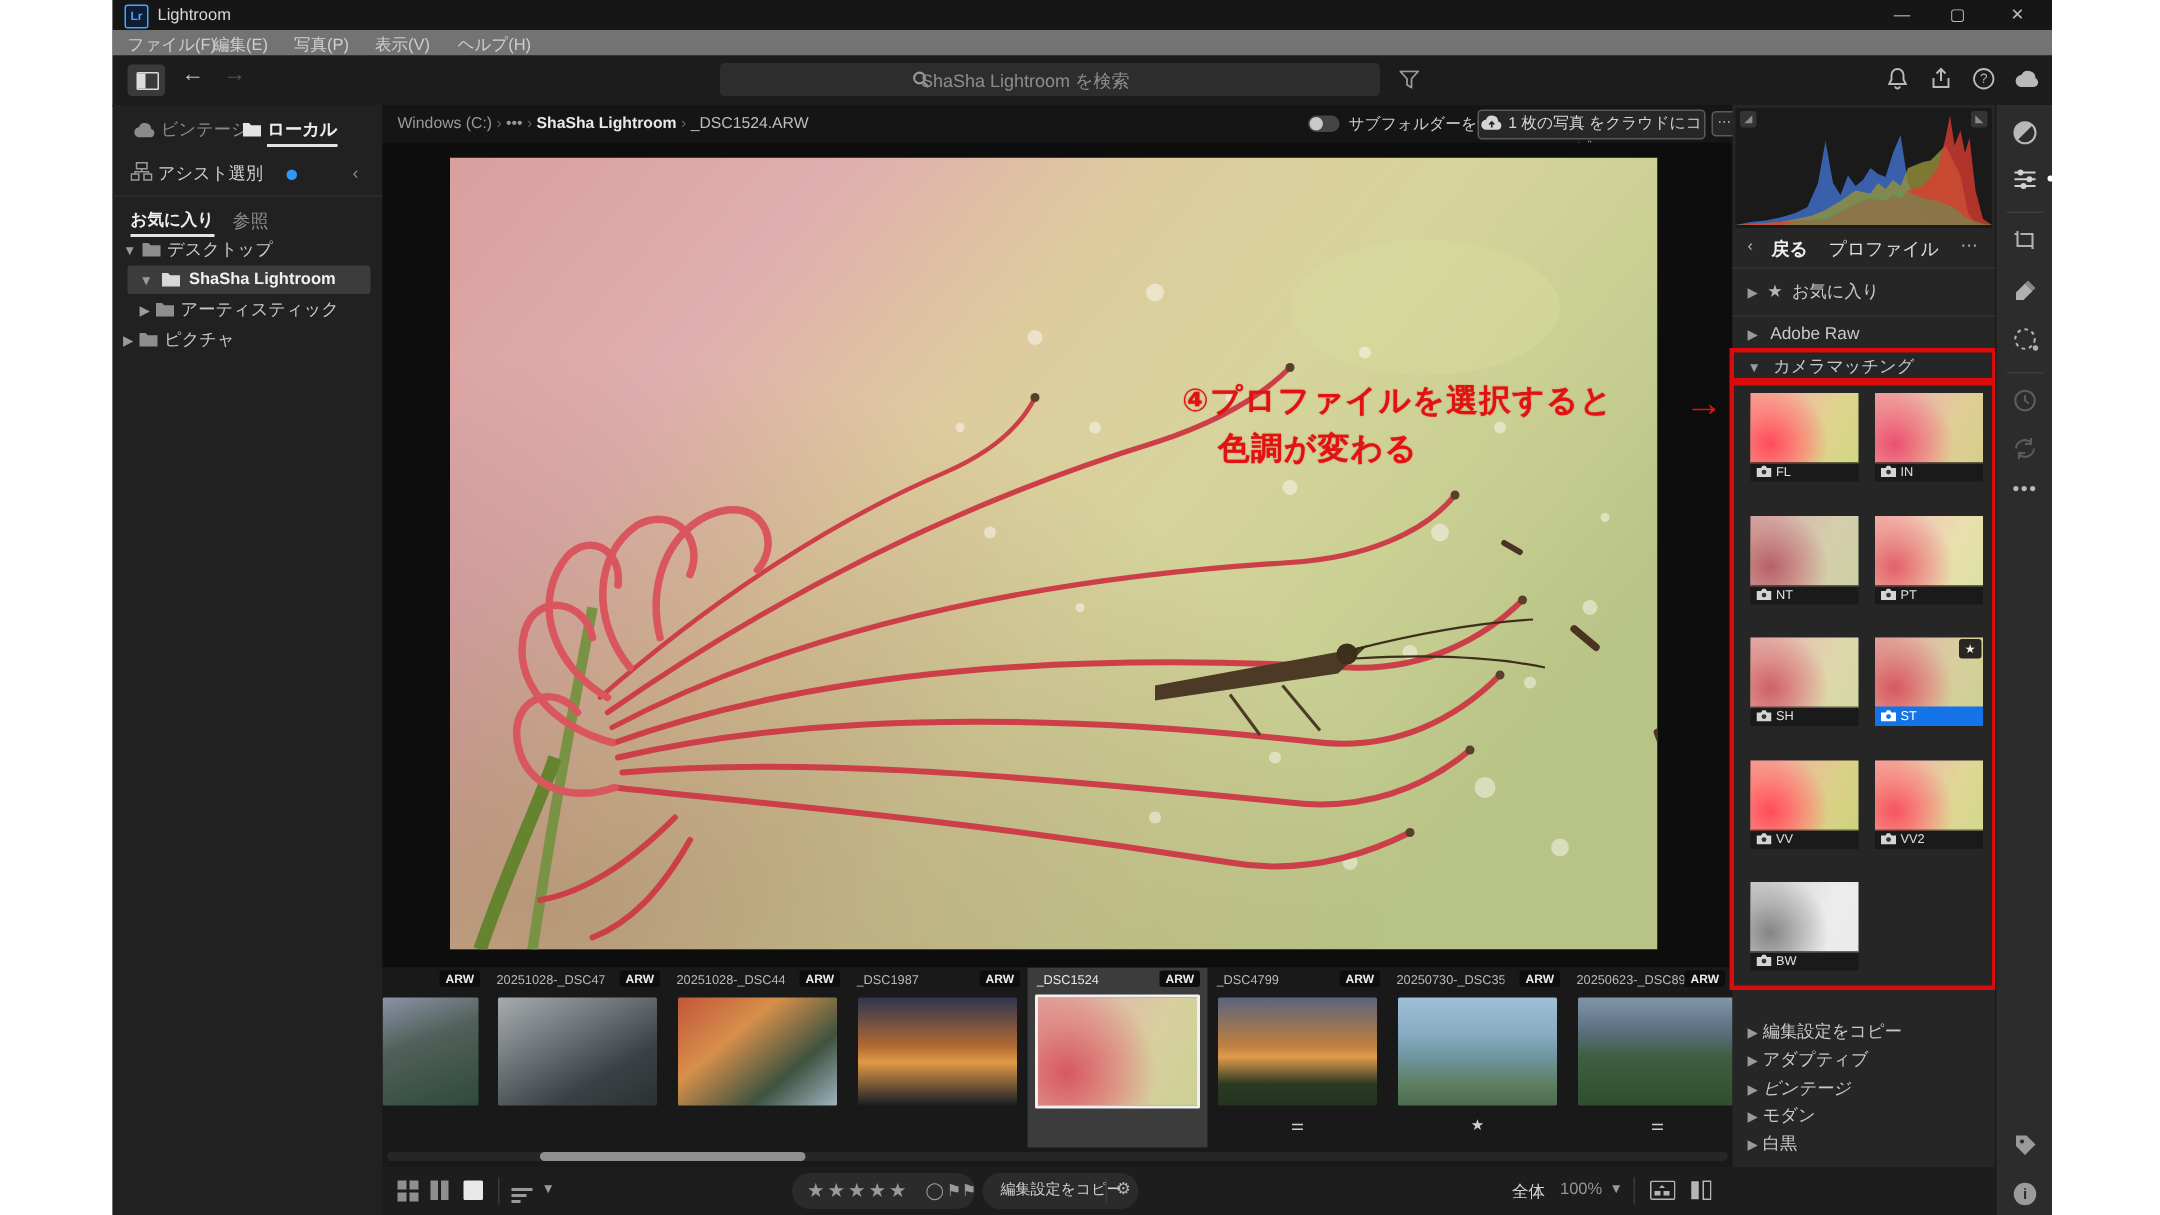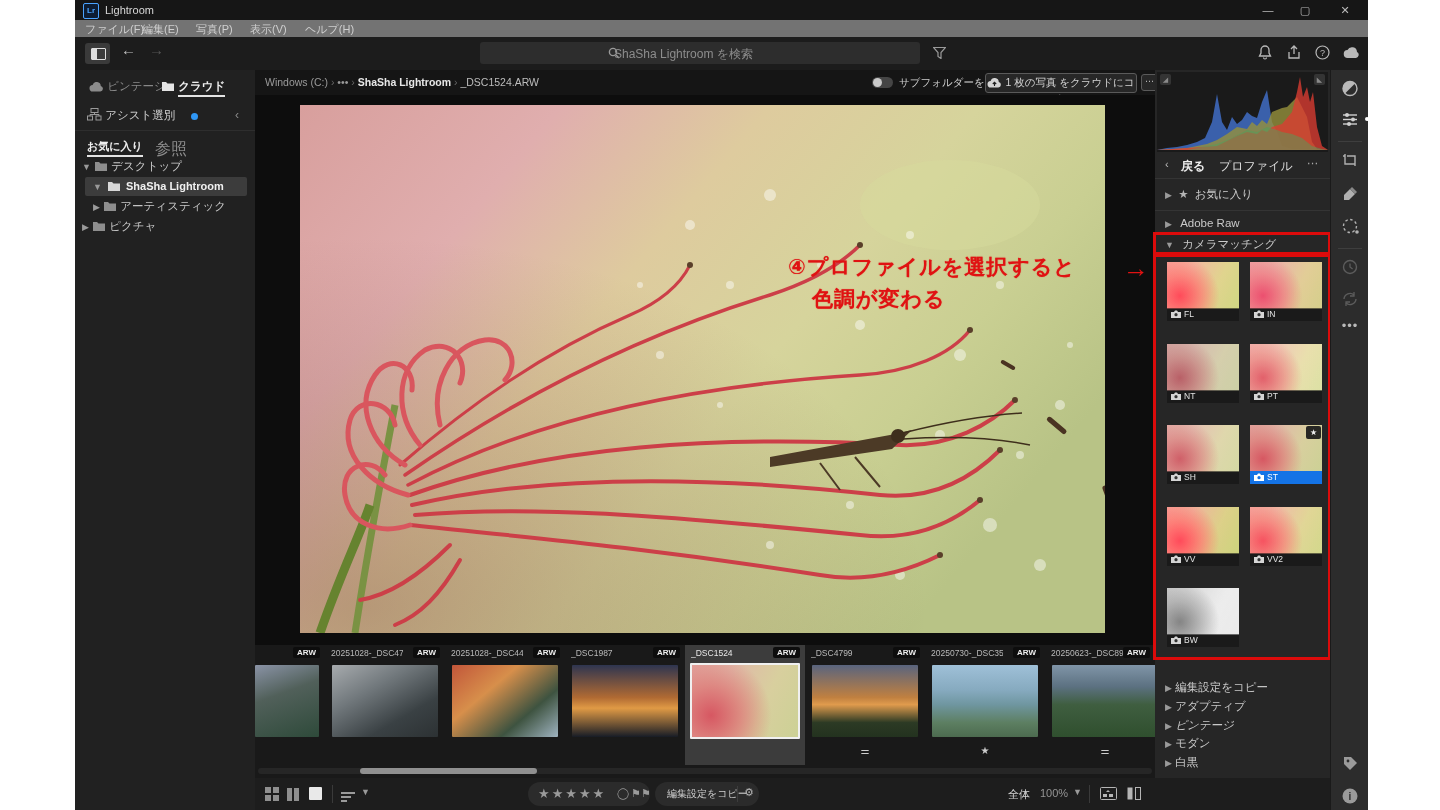--- a/index.html
+++ b/index.html
@@ -164,36 +164,36 @@
     <div class="abs" style="left:14px;top:9px;">
       <svg class="foldsvg" width="15" height="10" viewBox="0 0 15 10">
             <path d="M4 9.5a3.3 3.3 0 01-.4-6.6A4.2 4.2 0 0111.8 4 2.8 2.8 0 0111.3 9.5z" fill="#8b8b8b"></path>
           </svg>
       <span class="dim">ビンテージ</span>
     </div>
     <div class="abs" style="left:86px;top:9px;">
       <svg class="foldsvg" width="14" height="11" viewBox="0 0 14 11">
             <path d="M1 1h4l1.5 1.5H13V10H1z" fill="#e4e4e4"></path>
           </svg>
-      <span class="tabu">クラウド</span>
+      <span class="tabu">ローカル</span>
     </div>
     <div class="abs" style="left:12px;top:38px;">
       <svg class="foldsvg" width="15" height="13" viewBox="0 0 15 13">
             <rect x="4" y="0.5" width="7" height="4" fill="none" stroke="#9a9a9a"></rect>
             <rect x="0.5" y="8" width="5" height="4" fill="none" stroke="#9a9a9a"></rect>
             <rect x="9" y="8" width="5" height="4" fill="none" stroke="#9a9a9a"></rect>
             <path d="M7.5 4.5v2M3 8V6.5h9V8" fill="none" stroke="#9a9a9a"></path>
           </svg>
       <span style="color:#d2d2d2;">アシスト選別</span>
     </div>
     <div class="abs bluedot" style="left:116px;top:43px;"></div>
     <span class="abs dim" style="left:160px;top:38px;font-size:12px;">‹</span>
     <div class="abs" style="left:0;top:60px;width:180px;height:1px;background:#2e2e2e;"></div>
     <div class="abs" style="left:12px;top:69px;"><span class="tabu" style="font-size:11px;">お気に入り</span></div>
-    <div class="abs" style="left:80px;top:69px;"><span class="dim" style="font-size:16px;">参照</span></div>
+    <div class="abs" style="left:80px;top:69px;"><span class="dim" style="font-size:12px;">参照</span></div>
 
     <div class="abs" style="left:7px;top:89px;">
       <span class="tree-chev">▼</span>
       <svg class="foldsvg" width="14" height="11" viewBox="0 0 14 11">
             <path d="M1 1h4l1.5 1.5H13V10H1z" fill="#8e8e8e"></path>
           </svg>
       <span>デスクトップ</span>
     </div>
     <div class="abs sel-row" style="left:10px;top:107px;width:162px;height:19px;">
       <span class="tree-chev" style="position:absolute;left:8px;top:5px;">▼</span>

